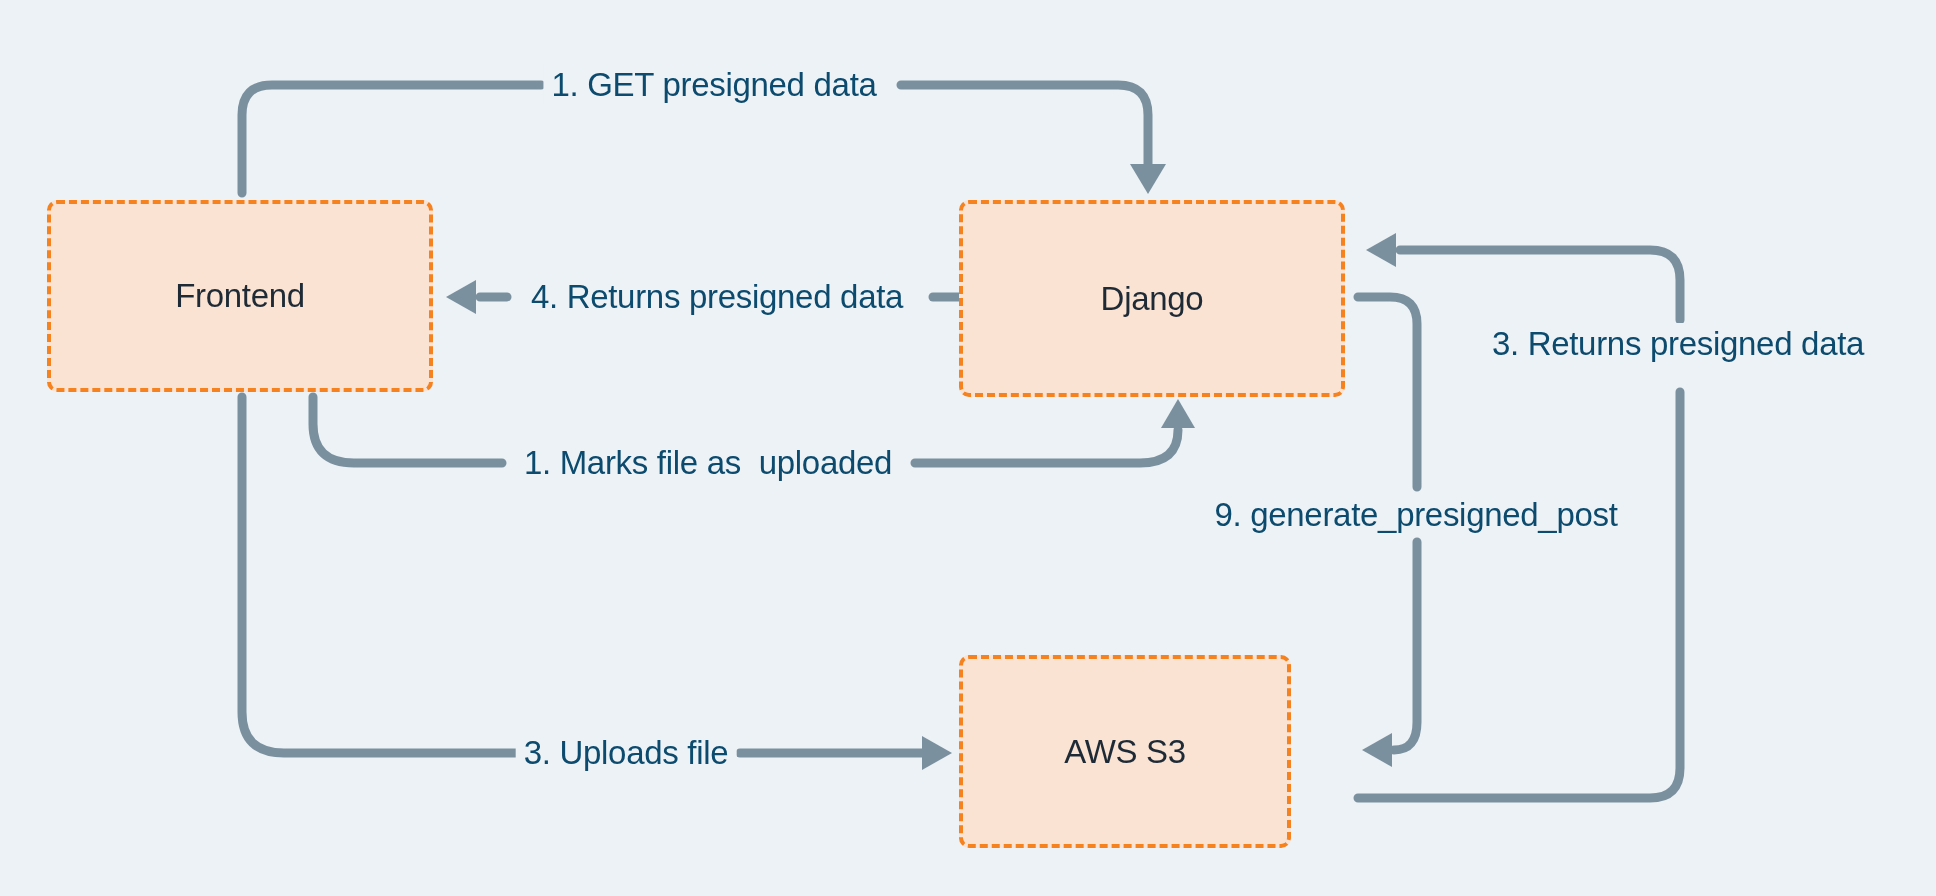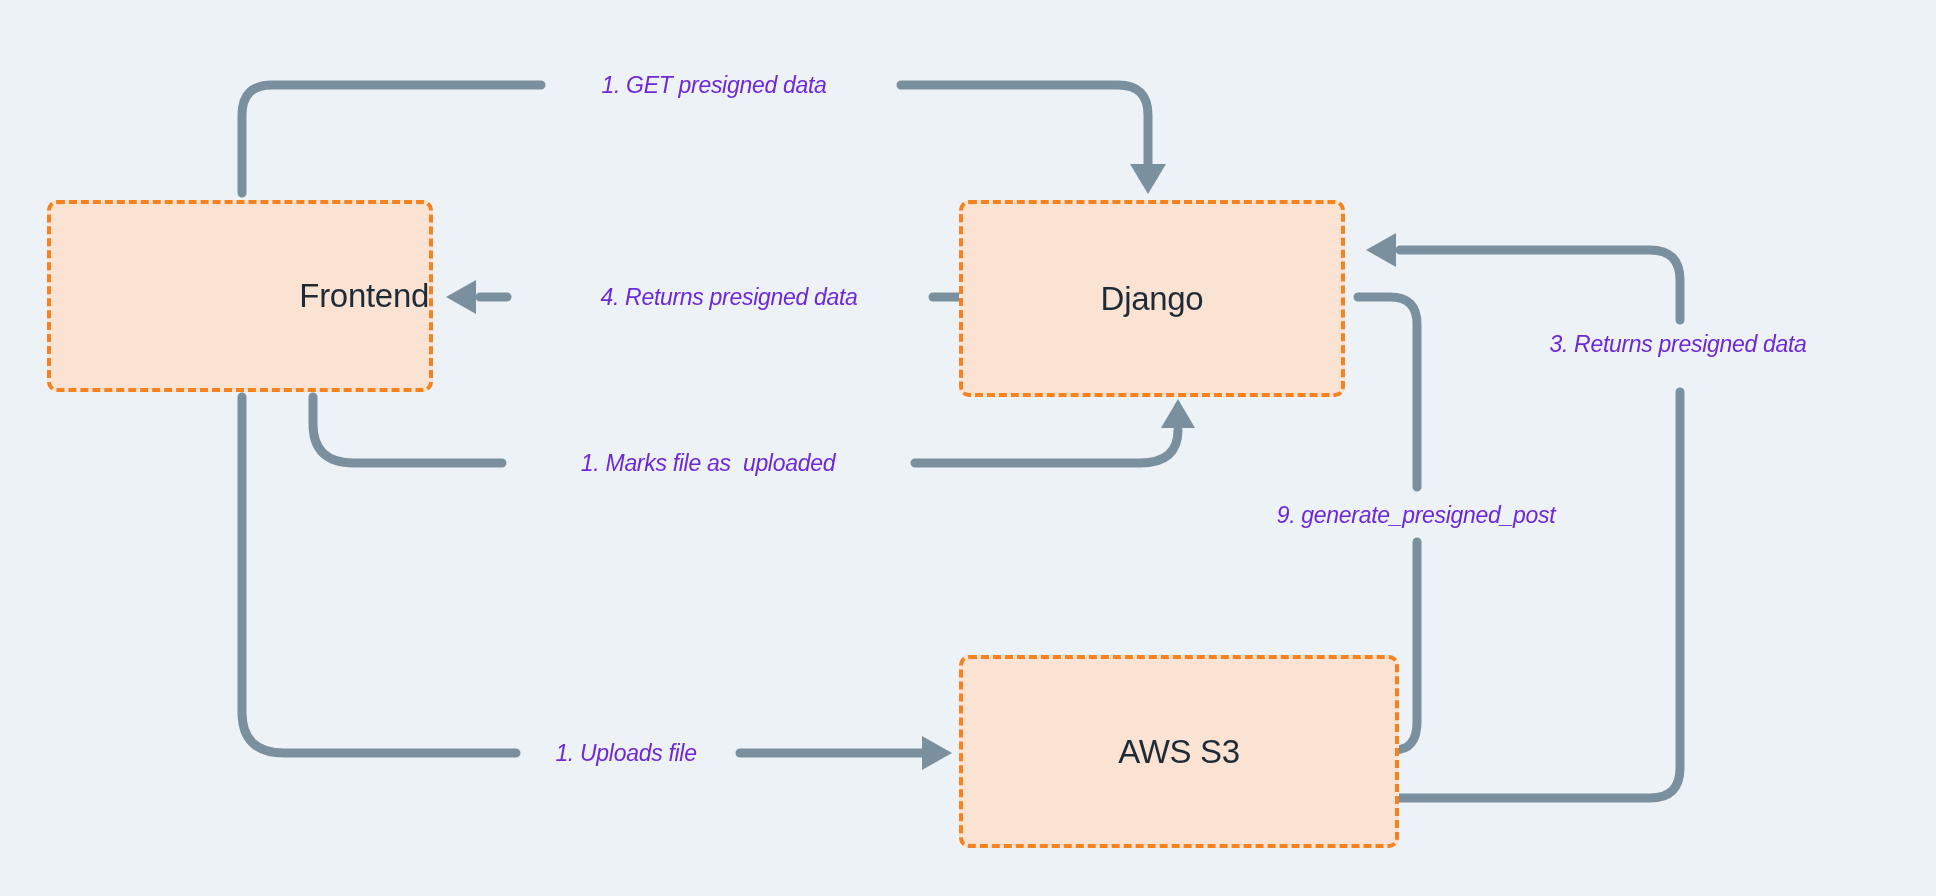--- a/index.html
+++ b/index.html
@@ -25,38 +25,37 @@
     background: #FBE3D3;
     border: 4px dashed #F5811F;
     border-radius: 10px;
     display: flex;
     align-items: center;
     justify-content: center;
     font-size: 33px;
     letter-spacing: -0.3px;
     color: #1E2B36;
   }
-  .node-frontend { left: 47px;  top: 200px; width: 386px; height: 192px; justify-content: flex-end; }
+  .node-frontend { left: 47px;  top: 200px; width: 386px; height: 192px; }
   .node-django   { left: 959px; top: 200px; width: 386px; height: 197px; }
-  .node-aws-s3   { left: 959px; top: 655px; width: 440px; height: 193px; }
+  .node-aws-s3   { left: 959px; top: 655px; width: 332px; height: 193px; }
   .edge-label {
     position: absolute;
     transform: translate(-50%, -50%);
-    font-size: 23px;
+    font-size: 33px;
     letter-spacing: -0.3px;
-    color: #6d28d9;
+    color: #0c4a6e;
     background: #ECF2F5;
     padding: 2px 8px;
     white-space: pre;
-    font-style: italic;
   }
   .el-1 { left: 714px;  top: 85px;  }
   .el-2 { left: 1416px; top: 515px; }
   .el-3 { left: 1678px; top: 344px; }
-  .el-4 { left: 717px;  top: 297px; margin-left: 12px; }
+  .el-4 { left: 717px;  top: 297px; }
   .el-5 { left: 626px;  top: 753px; }
   .el-6 { left: 708px;  top: 463px; }
 </style>
 </head>
 <body>
 
 <div class="canvas">
 
   <svg class="edges-svg" viewBox="0 0 1936 896" xmlns="http://www.w3.org/2000/svg">
     <g fill="none" stroke="#7B909F" stroke-width="9" stroke-linecap="round">
@@ -96,16 +95,16 @@
     <span>Django</span>
   </div>
   <div class="node node-aws-s3">
     <span>AWS S3</span>
   </div>
 
   <div class="edge-label el-1">1. GET presigned data</div>
   <div class="edge-label el-2">9. generate_presigned_post</div>
   <div class="edge-label el-3">3. Returns presigned data</div>
   <div class="edge-label el-4">4. Returns presigned data</div>
-  <div class="edge-label el-5">1. Uploads file</div>
+  <div class="edge-label el-5">3. Uploads file</div>
   <div class="edge-label el-6">1. Marks file as  uploaded</div>
 
 </div>
 
 </body></html>

